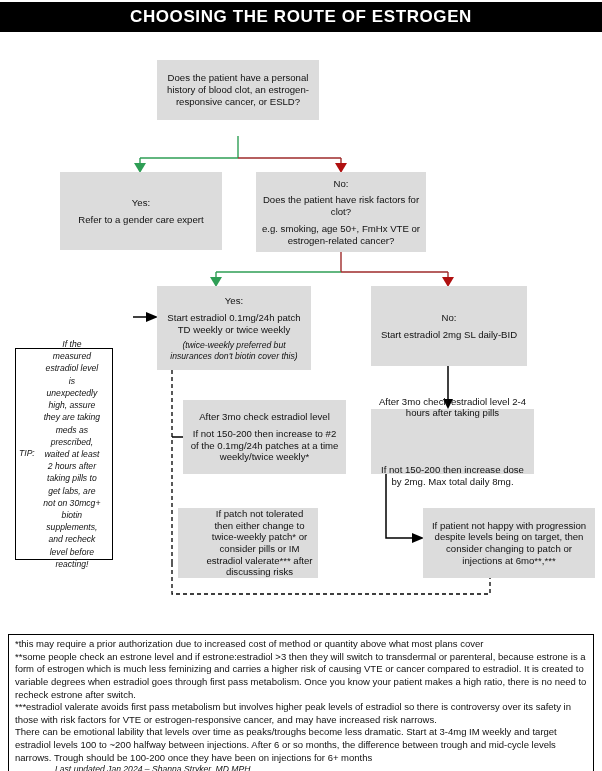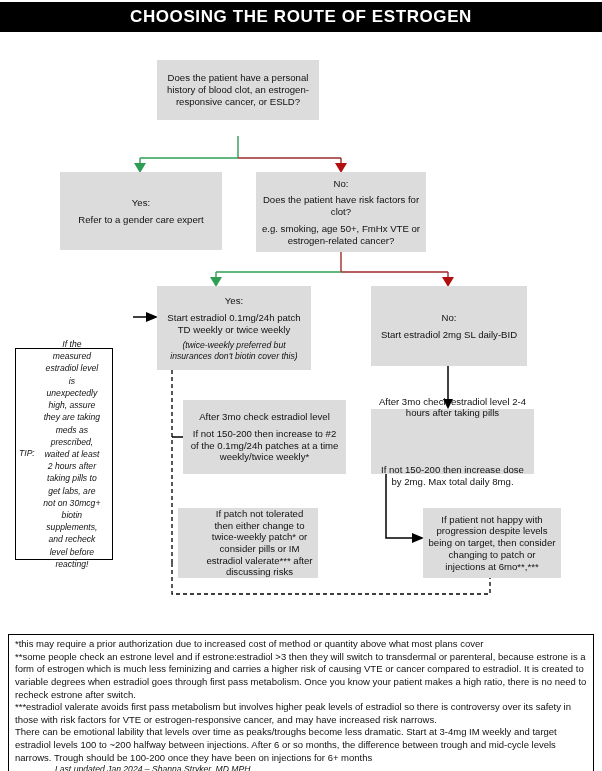--- a/index.html
+++ b/index.html
@@ -158,21 +158,21 @@
 
   <div class="box" style="left:371px;top:409px;width:163px;height:65px;gap:40px;">
     <p>After 3mo check estradiol level 2-4 hours after taking pills</p>
     <p>If not 150-200 then increase dose by 2mg. Max total daily 8mg.</p>
   </div>
 
   <div class="box" style="left:178px;top:508px;width:140px;height:70px;padding-left:27px;">
     <p>If patch not tolerated then either change to twice-weekly patch* or consider pills or IM estradiol valerate*** after discussing risks</p>
   </div>
 
-  <div class="box" style="left:423px;top:508px;width:138px;height:70px;">
+  <div class="box" style="left:423px;top:508px;width:172px;height:70px;">
     <p>If patient not happy with progression despite levels being on target, then consider changing to patch or injections at 6mo**,***</p>
   </div>
 
   <div class="tipbox" style="left:15px;top:348px;width:98px;height:212px;">
     <p class="tiphead">TIP:</p>
     <p>If the measured estradiol level is unexpectedly high, assure they are taking meds as prescribed, waited at least 2 hours after taking pills to get labs, are not on 30mcg+ biotin supplements, and recheck level before reacting!</p>
   </div>
 
   <div class="footbox" style="left:8px;top:634px;width:586px;height:139px;">
     <p>*this may require a prior authorization due to increased cost of method or quantity above what most plans cover</p>

